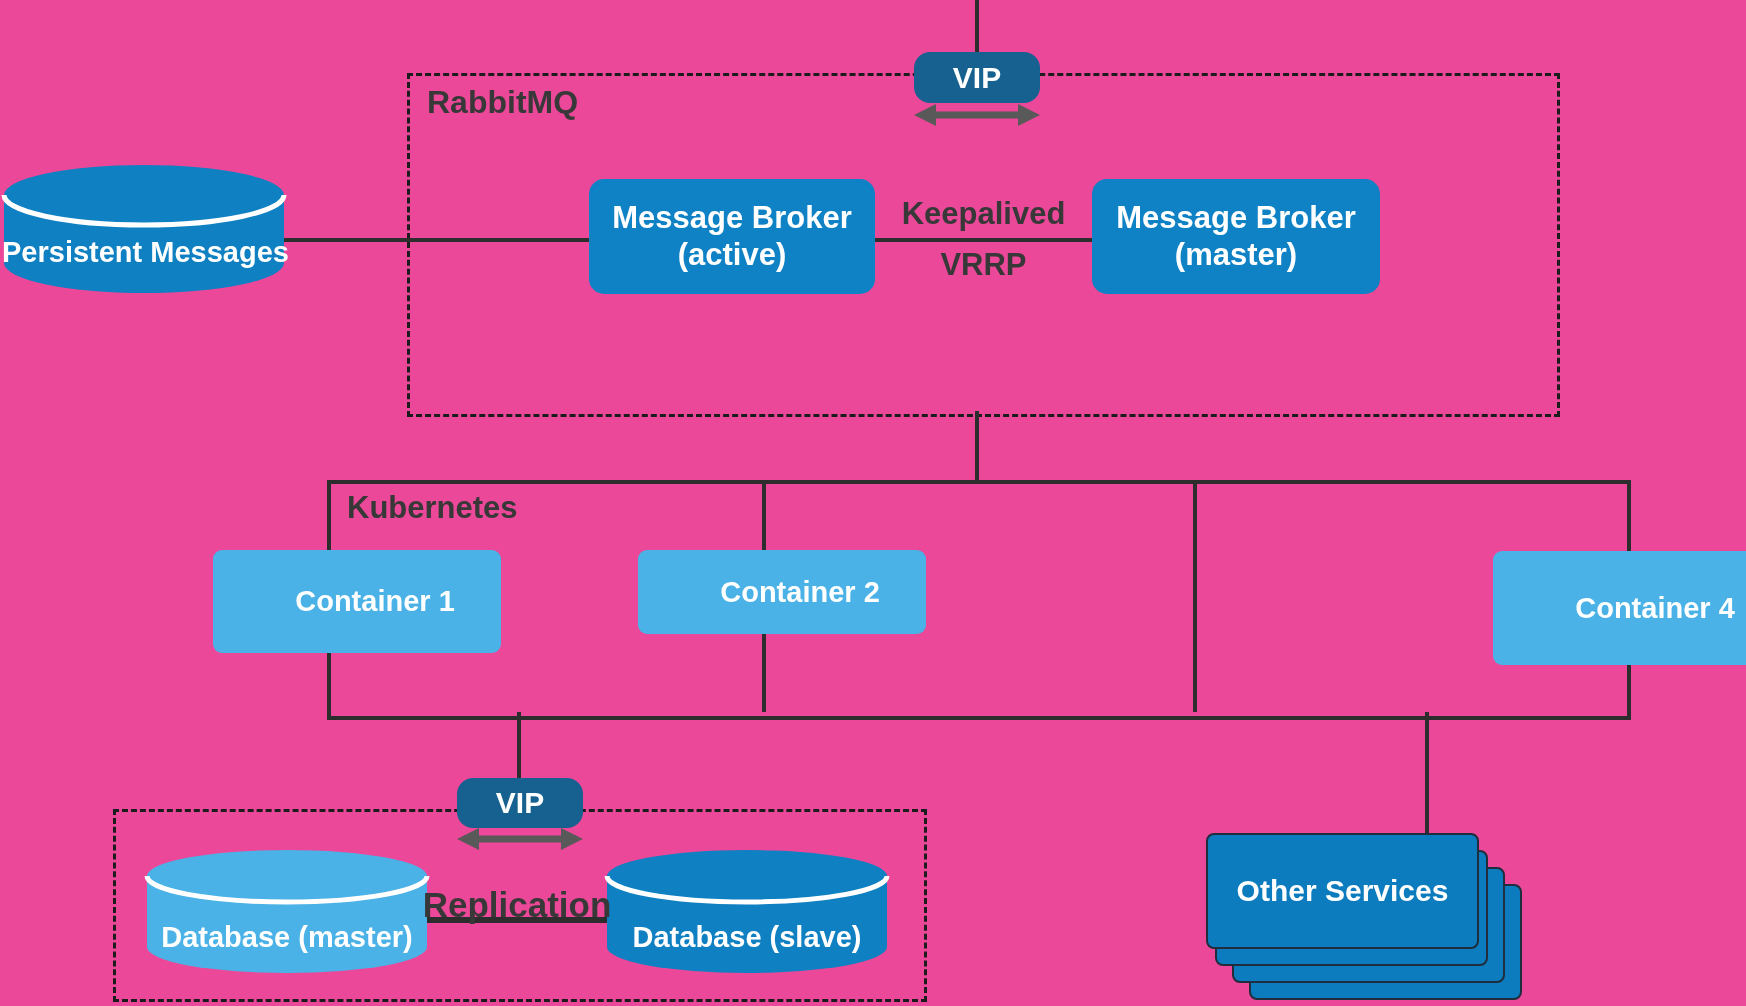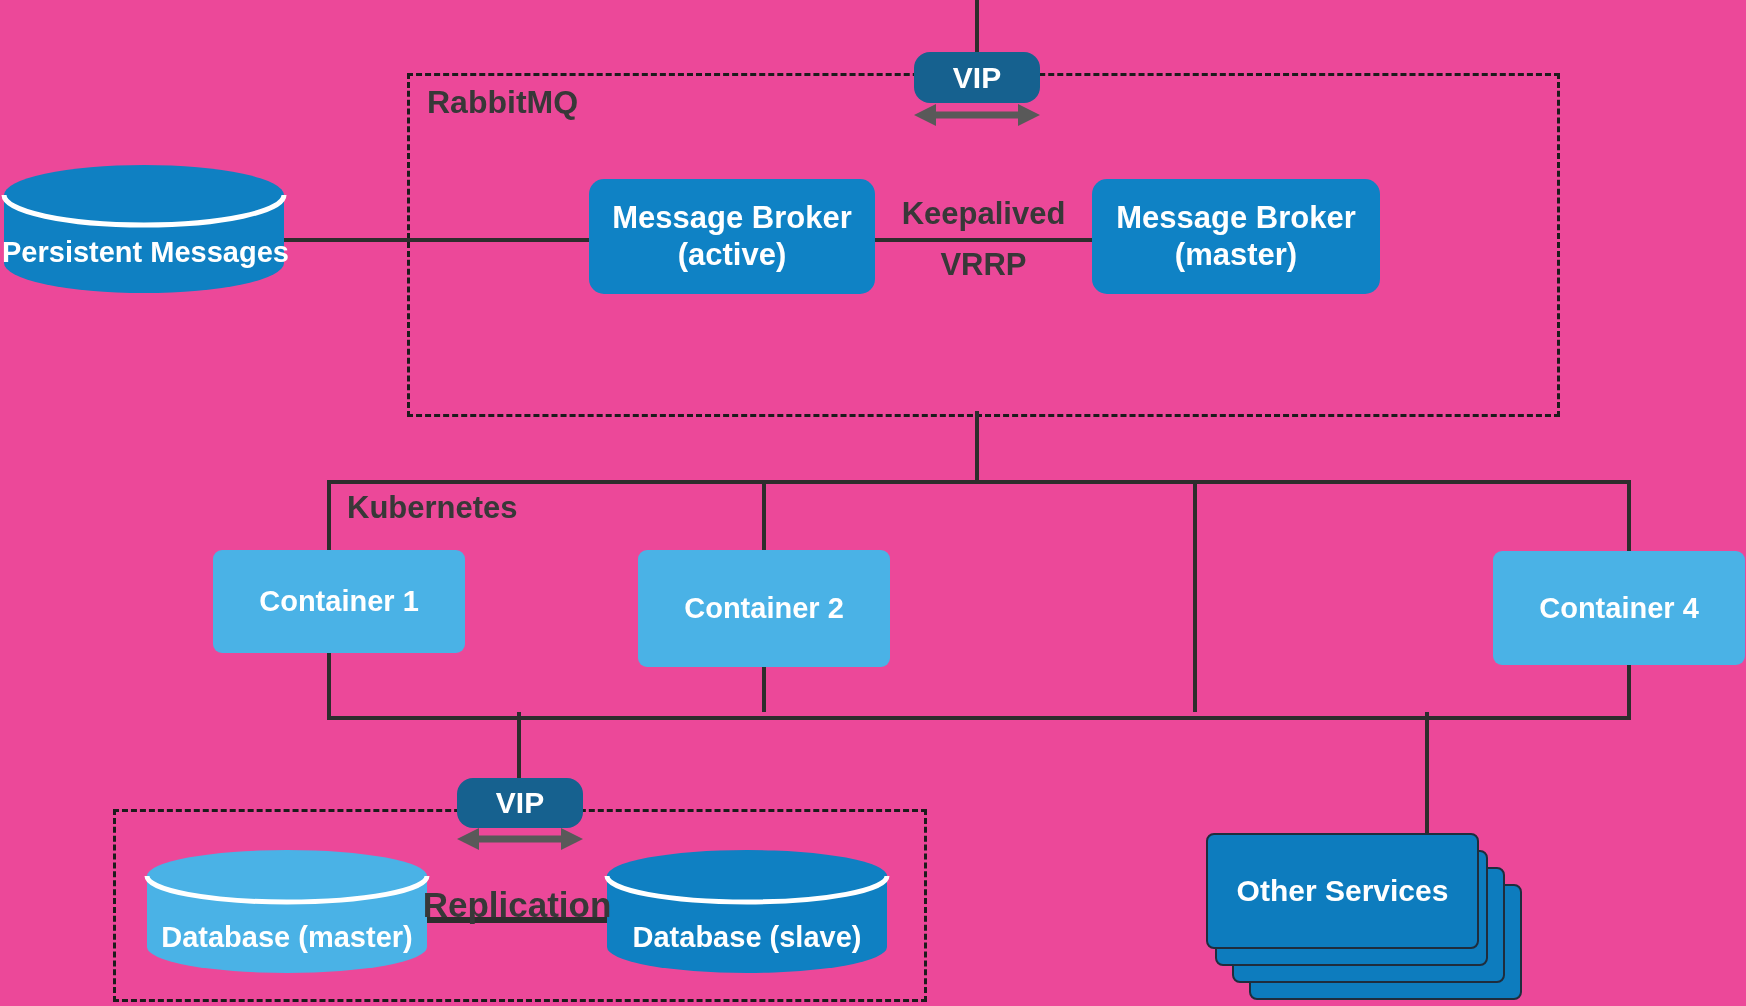--- a/index.html
+++ b/index.html
@@ -11,21 +11,21 @@
   .dashed-box{position:absolute;border:3px dashed #1c1c1c;background:transparent;z-index:0;}
   .solid-box{position:absolute;border:4px solid #2d2d2d;background:transparent;z-index:0;}
   .group-label{position:absolute;color:#383838;z-index:3;white-space:nowrap;}
   
   #shapes{position:absolute;left:0;top:0;z-index:1;}
   
   .node{position:absolute;display:flex;flex-direction:column;align-items:center;justify-content:center;
         color:#ffffff;text-align:center;z-index:2;white-space:nowrap;line-height:1.18;}
   .vip{background:#16618f;border-radius:16px;font-size:30px;}
   .broker{background:#0f82c5;border-radius:15px;font-size:31px;text-align:right;}
-  .container-node{background:#4ab2e6;border-radius:9px;font-size:29px;}
+  .container-node{background:#4ab2e6;border-radius:9px;font-size:29px;padding-left:36px;}
   .svc{position:absolute;background:#0d7cbe;border:2px solid #1f2d3d;border-radius:8px;
        display:flex;align-items:center;justify-content:center;color:#fff;font-size:30px;white-space:nowrap;}
   .link-label{position:absolute;color:#383838;text-align:center;z-index:3;white-space:nowrap;}
   .cyl-label{position:absolute;color:#ffffff;text-align:center;z-index:3;white-space:nowrap;}
 </style>
 </head>
 <body>
 
 <div id="canvas">
 
@@ -89,21 +89,21 @@
     <span>Message Broker</span>
     <span>(master)</span>
   </div>
 
   <div class="link-label" style="left:875px;width:217px;top:247px;font-size:31px;">VRRP</div>
   <div class="link-label" style="left:875px;width:217px;top:196px;font-size:31px;">Keepalived</div>
 
   <div class="cyl-label" style="left:2px;width:284px;top:236px;font-size:29px;">Persistent Messages</div>
 
   <div class="node container-node" style="left:213px;top:550px;width:252px;height:103px;">Container 1</div>
-  <div class="node container-node" style="left:638px;top:550px;width:252px;height:117px;">Container 2</div>
+  <div class="node container-node" style="left:638px;top:550px;width:252px;height:84px;">Container 2</div>
   <div class="node container-node" style="left:1493px;top:551px;width:252px;height:114px;">Container 4</div>
 
   <div class="link-label" style="left:407px;width:220px;top:885px;font-size:35px;">Replication</div>
   <div class="cyl-label" style="left:607px;width:280px;top:921px;font-size:29px;">Database (slave)</div>
   <div class="cyl-label" style="left:147px;width:280px;top:921px;font-size:29px;">Database (master)</div>
 
   <div class="svc" style="left:1249px;top:884px;width:269px;height:112px;z-index:2;"></div>
   <div class="svc" style="left:1232px;top:867px;width:269px;height:112px;z-index:3;"></div>
   <div class="svc" style="left:1215px;top:850px;width:269px;height:112px;z-index:4;"></div>
   <div class="svc" style="left:1198px;top:833px;width:269px;height:112px;z-index:5;margin-left:8px;">Other Services</div>

